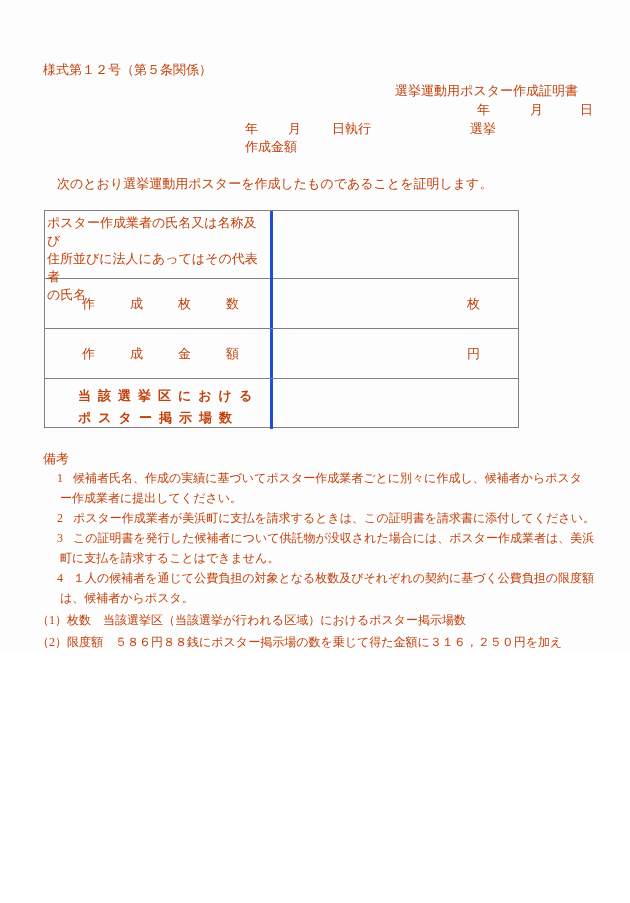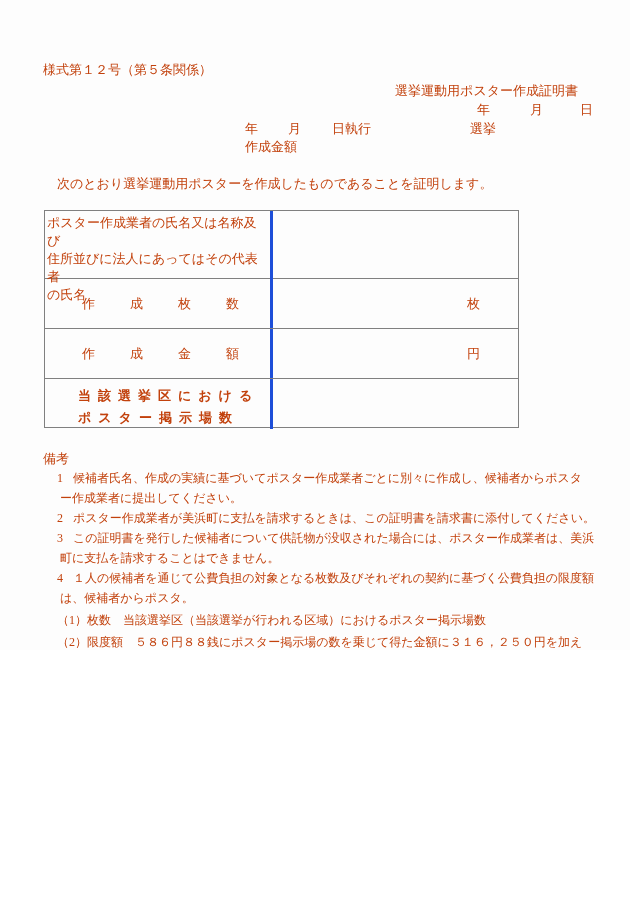--- a/index.html
+++ b/index.html
@@ -54,21 +54,21 @@
 
   
   .notes { position: absolute; left: 0; top: 450px; width: 612px; font-size: 12px; }
   .notes-title { margin-left: 43px; font-size: 13px; line-height: 18px; }
   .note-item {
     padding-left: 60px; text-indent: -3px;
     line-height: 20px; white-space: pre-line;
   }
   .note-num { display: inline-block; width: 16px; text-indent: 0; }
   .note-sub {
-    margin-top: 2px; padding-left: 48px; text-indent: 9px;
+    margin-top: 2px; padding-left: 28px; text-indent: 9px;
     line-height: 20px; white-space: pre-line;
   }
 </style>
 </head>
 <body>
 
 <div class="page">
 
   <div class="abs form-number">様式第１２号（第５条関係）</div>
   <div class="abs doc-title">選挙運動用ポスター作成証明書</div>

